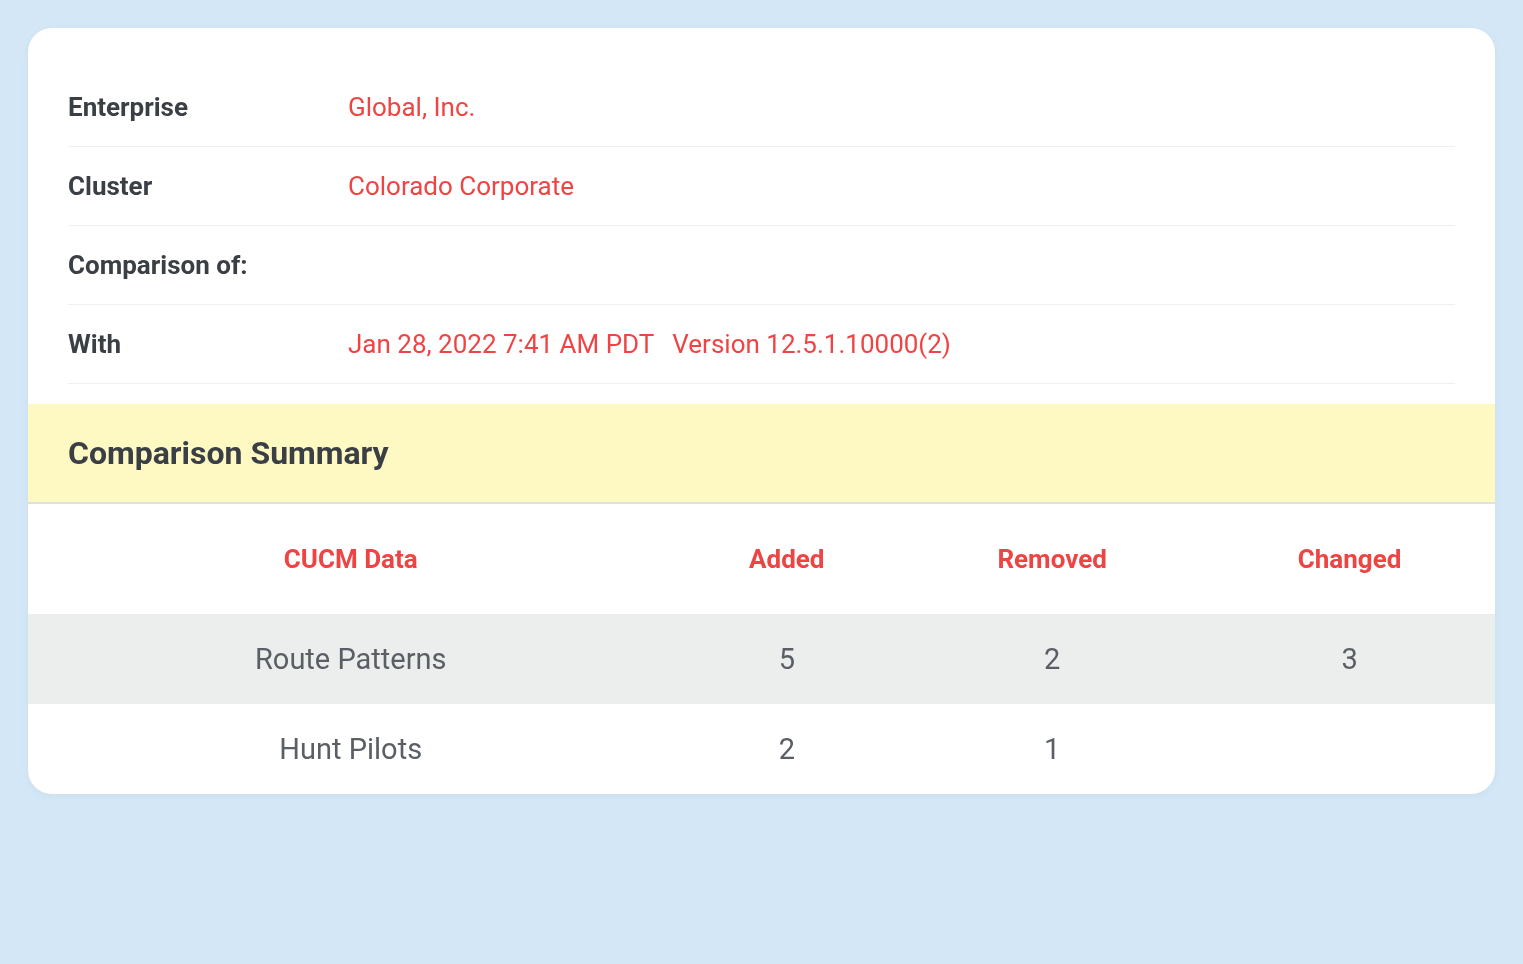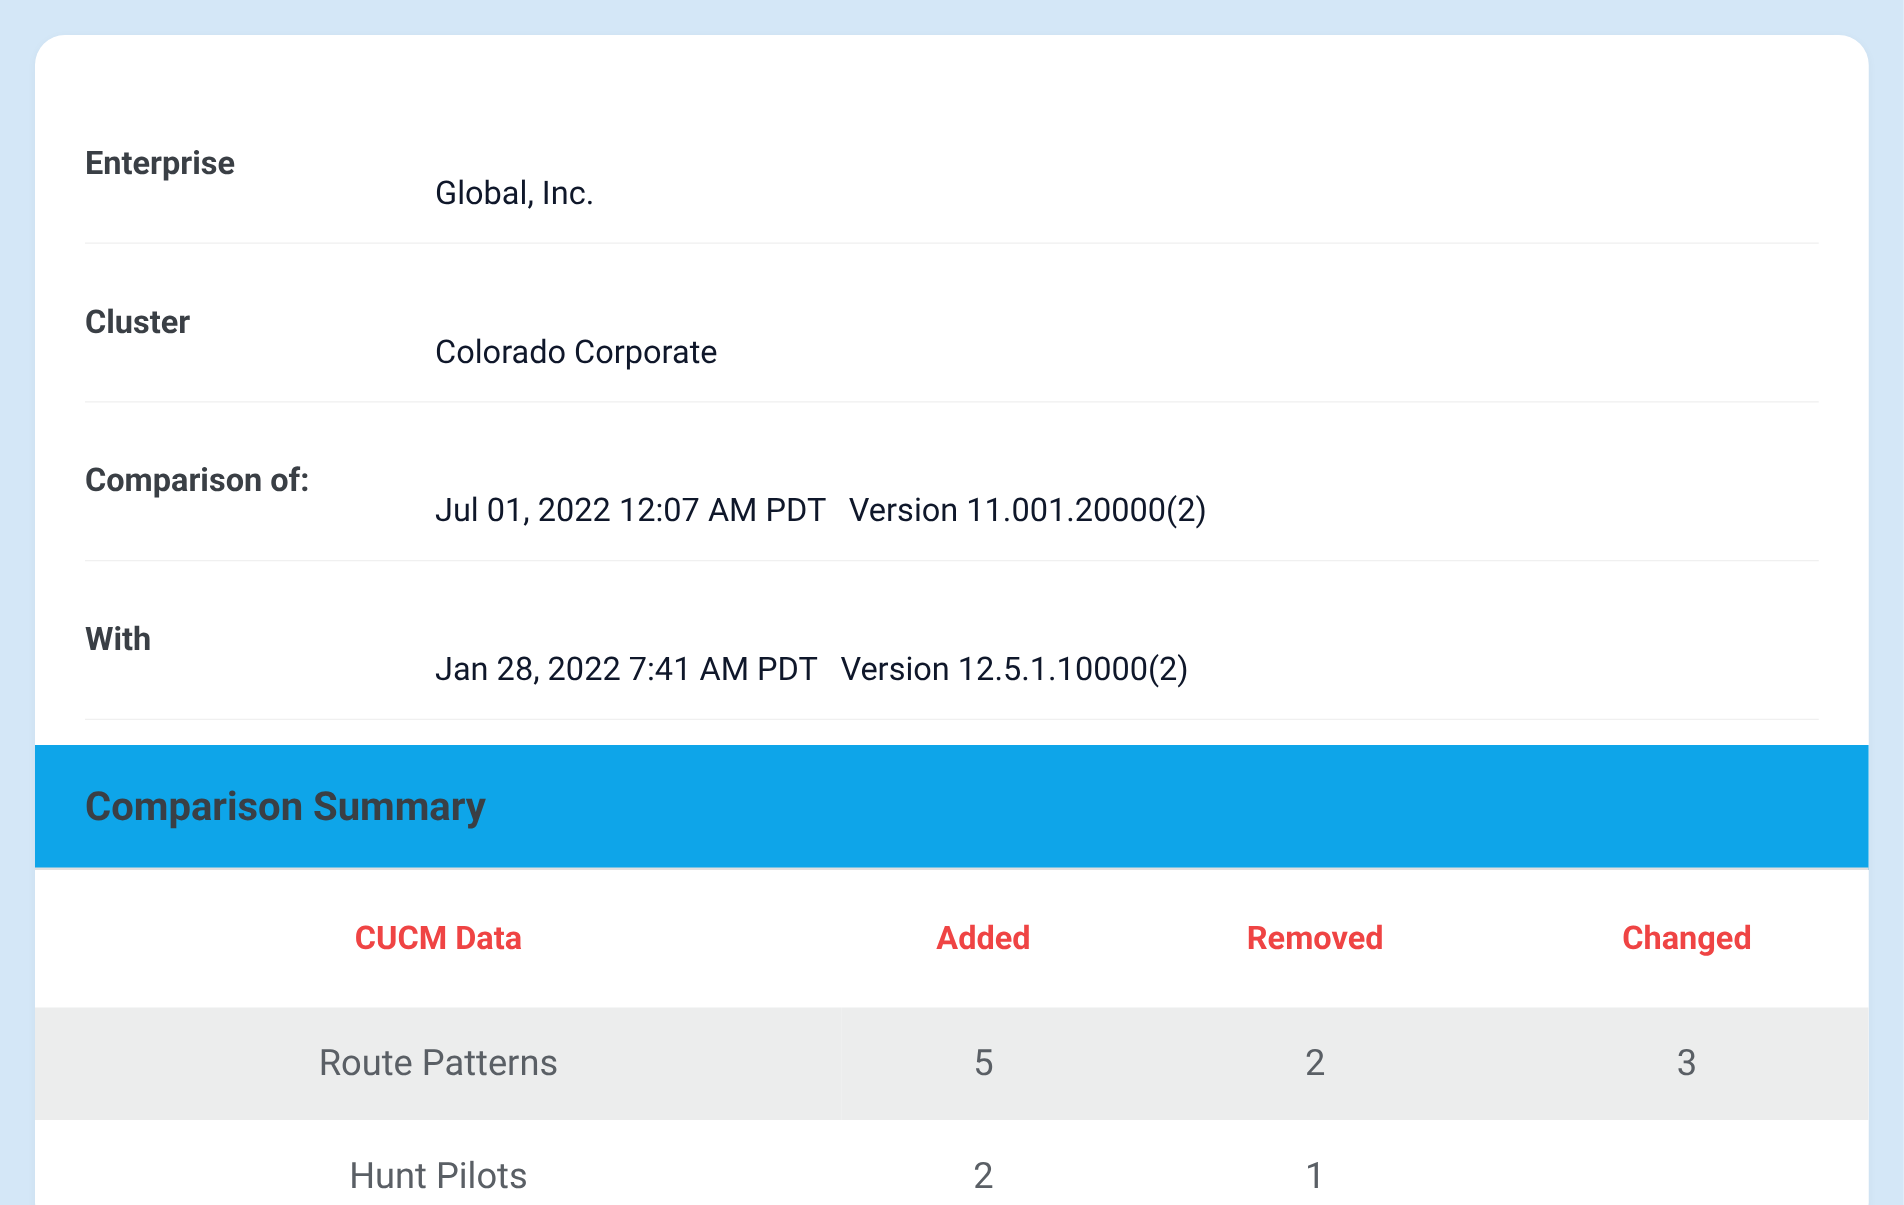--- a/index.html
+++ b/index.html
@@ -26,27 +26,26 @@
   .meta-row:last-of-type { border-bottom: none; }
   .meta-label {
     width: 280px;
     text-align: left;
     font-weight: 700;
     color: #3a3f45;
     padding-right: 20px;
     flex-shrink: 0;
   }
   .meta-value {
-    color: #0f172a;
+    color: #ef4444;
     font-weight: 400;
-    margin-top: 48px;
   }
   .meta-value .spacer { display: inline-block; width: 18px; }
   .summary-header {
-    background: #0ea5e9;
+    background: #fef9c3;
     margin: 20px -40px 0 -40px;
     padding: 30px 40px;
     font-size: 32px;
     font-weight: 700;
     color: #3a3f45;
     border-bottom: 2px solid #e0e0e0;
   }
   table {
     width: calc(100% + 80px);
     margin: 0 -40px;
@@ -78,23 +77,20 @@
     <div class="meta-value">Global, Inc.</div>
   </div>
 
   <div class="meta-row">
     <div class="meta-label">Cluster</div>
     <div class="meta-value">Colorado Corporate</div>
   </div>
 
   <div class="meta-row">
     <div class="meta-label">Comparison of:</div>
-    <div class="meta-value">
-      <span>Jul 01, 2022 12:07 AM PDT</span><span class="spacer"></span><span>Version 11.001.20000(2)</span>
-    </div>
   </div>
 
   <div class="meta-row">
     <div class="meta-label">With</div>
     <div class="meta-value">
       <span>Jan 28, 2022 7:41 AM PDT</span><span class="spacer"></span><span>Version 12.5.1.10000(2)</span>
     </div>
   </div>
 
   <div class="summary-header">Comparison Summary</div>

